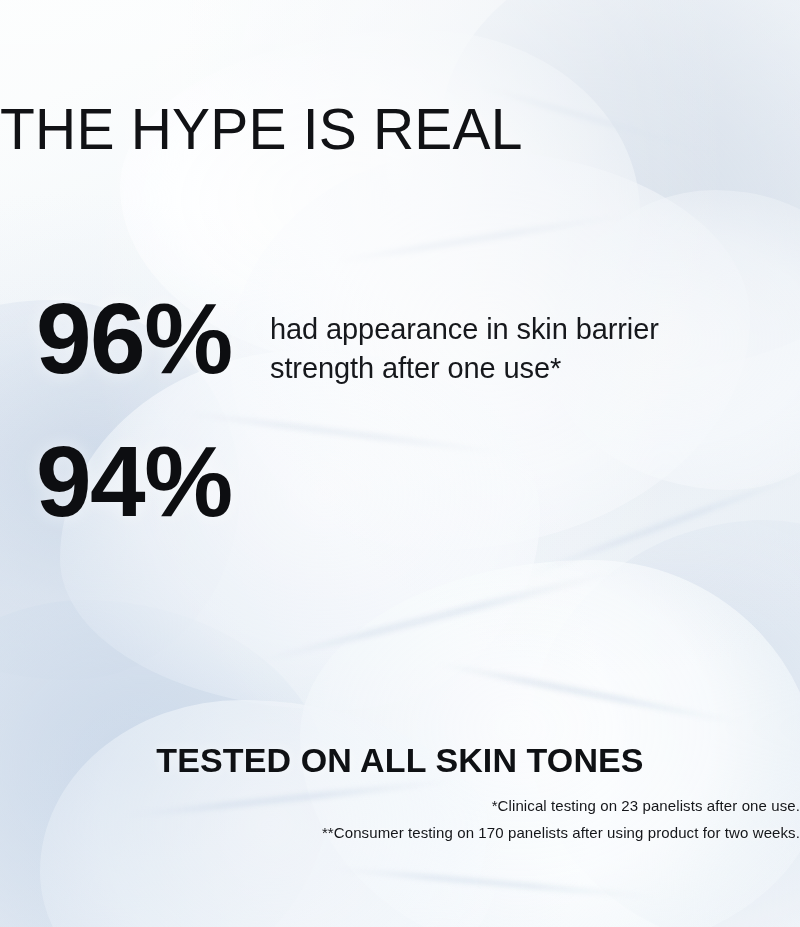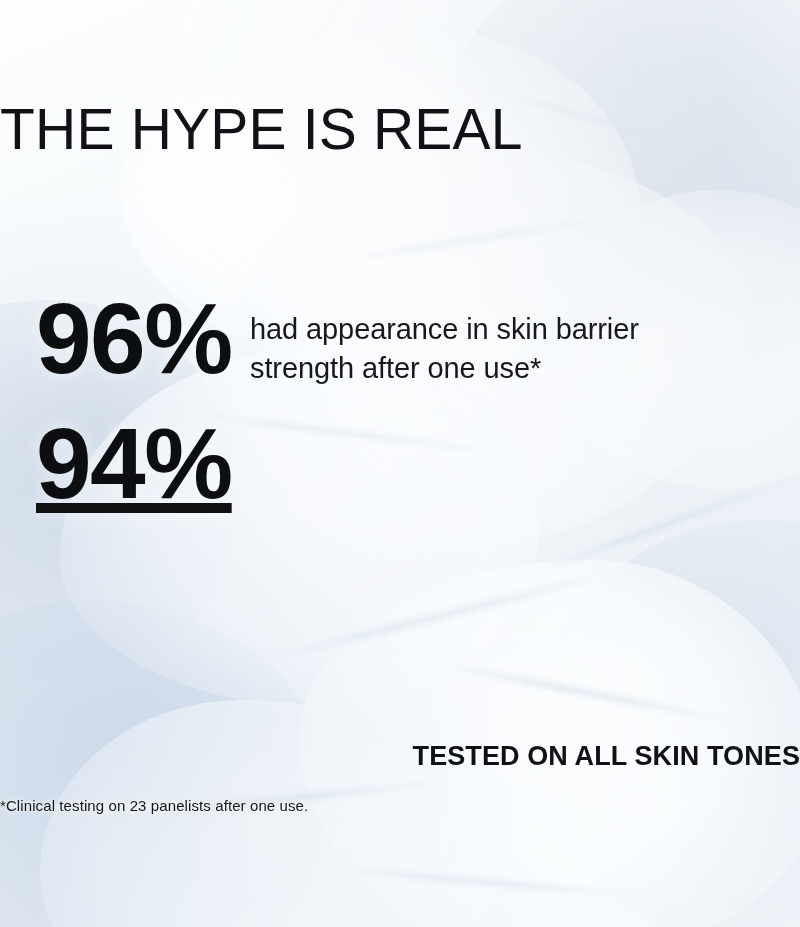--- a/index.html
+++ b/index.html
@@ -201,22 +201,23 @@
   .stats {
     position: absolute;
     top: 290px;
     left: 0;
     width: 800px;
   }
   .stat-row {
     display: flex;
     align-items: flex-start;
     padding-left: 36px;
-  }
-  .stat-row + .stat-row { margin-top: 28px; text-decoration: underline; }
+    gap: 20px;
+  }
+  .stat-row + .stat-row { margin-top: 46px; }
 
   .stat-value {
     flex: 0 0 auto;
     width: 214px;
     font-size: 100px;
     font-weight: 600;
     letter-spacing: -1.5px;
     line-height: 0.96;
     color: #0d0e11;
     text-shadow: 0 0 18px rgba(255,255,255,0.60);
@@ -232,35 +233,35 @@
     color: #16181c;
     text-shadow: 0 0 12px rgba(255,255,255,0.55);
   }
   .stat-row.second .stat-copy { padding-top: 8px; }
 
   .tested {
     position: absolute;
     top: 741px;
     left: 0;
     width: 800px;
-    text-align: right;
-    font-size: 27px;
+    text-align: center;
+    font-size: 34px;
     font-weight: 600;
     letter-spacing: 0.1px;
     color: #0f1114;
     white-space: nowrap;
     text-shadow: 0 0 12px rgba(255,255,255,0.70);
   }
 
   .footnotes {
     position: absolute;
     top: 793px;
     left: 0;
     width: 800px;
-    text-align: left;
+    text-align: right;
   }
   .footnote {
     font-size: 15px;
     font-weight: 400;
     letter-spacing: 0.1px;
     line-height: 1.78;
     color: #14161a;
     text-shadow:
        0 0 5px rgba(255,255,255,0.95),
        0 0 10px rgba(255,255,255,0.80);
@@ -312,16 +313,17 @@
       <div class="stat-row second">
         <div class="stat-value">94%</div>
       </div>
 
     </div>
 
     <div class="tested">TESTED ON ALL SKIN TONES</div>
 
     <div class="footnotes">
       <div class="footnote">*Clinical testing on 23 panelists after one use.</div>
+      <div class="footnote">**Consumer testing on 170 panelists after using product for two weeks.</div>
     </div>
 
   </div>
 </div>
 
 </body></html>

